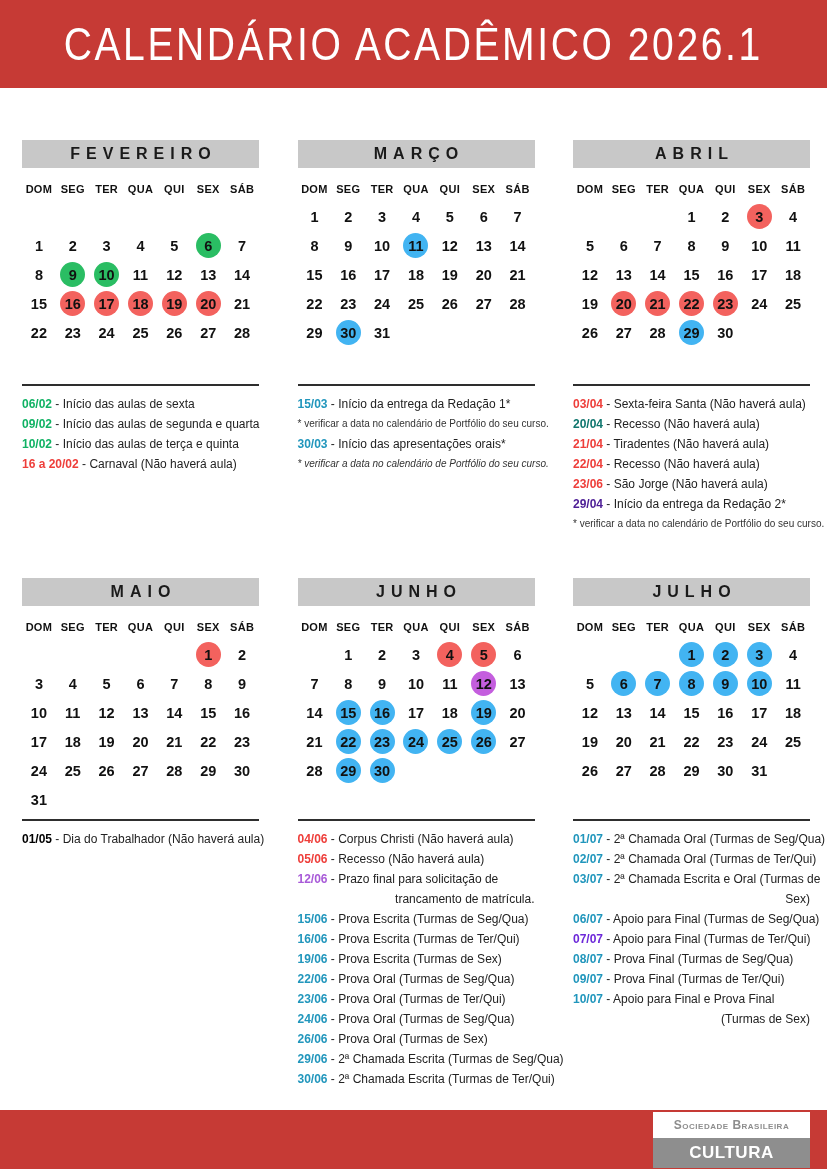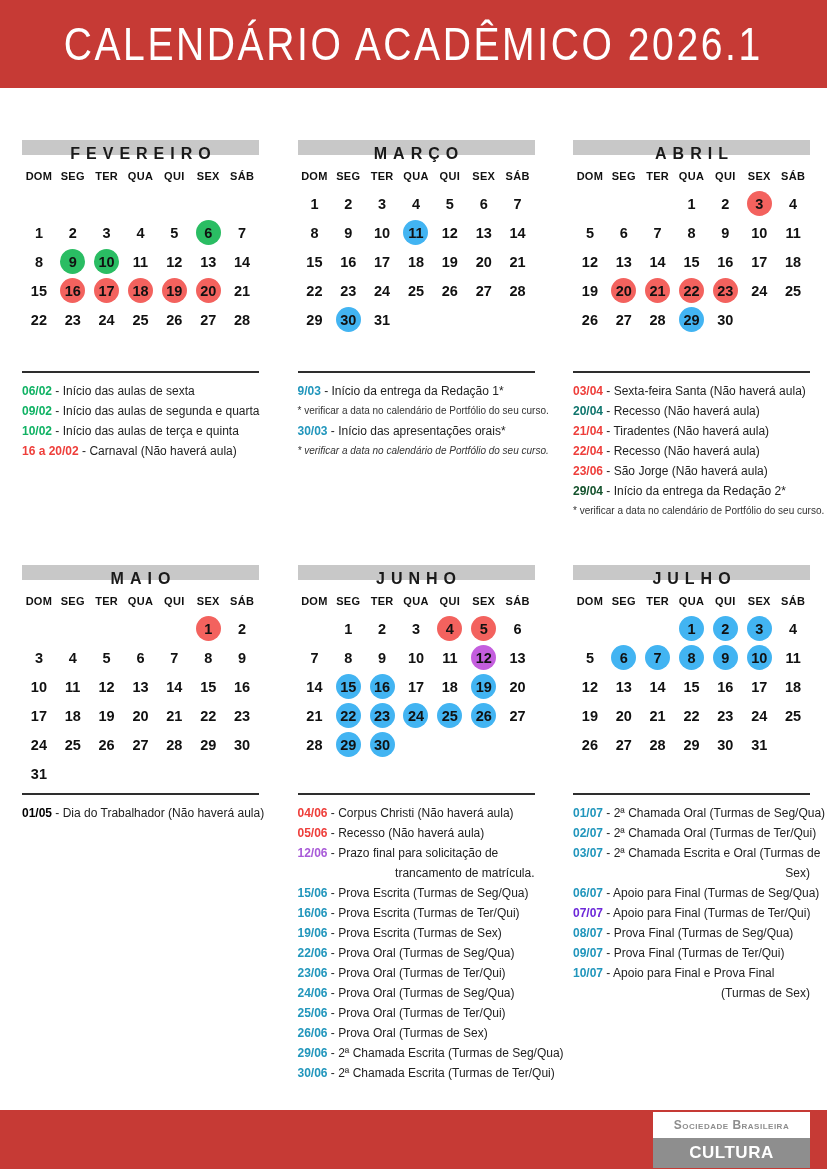--- a/index.html
+++ b/index.html
@@ -30,21 +30,21 @@
   main { padding: 0 17px 0 22px; flex: 0 0 auto; }
   .cal-row {
     display: flex;
     justify-content: space-between;
   }
   .row1 { margin-top: 52px; }
   .row2 { margin-top: 44px; }
   .month { width: 237px; }
   .month-title {
     background: var(--bar, #c8c8c8);
-    height: 15px;
+    height: 28px;
     line-height: 28px;
     text-align: center;
     font-size: 16px;
     font-weight: 700;
     letter-spacing: 6px;
     text-indent: 6px;
     color: #1a1a1a;
   }
   .weekdays, .dates {
     display: grid;
@@ -354,21 +354,21 @@
             <span class="num">29</span>
           </span>
           <span class="cell">
             <span class="num" style="background: rgb(66, 180, 242);">30</span>
           </span>
           <span class="cell">
             <span class="num">31</span>
           </span>
         </div>
       <div class="legend">
-          <p class="entry"><span class="date" style="color: rgb(33, 150, 188);">9/03</span> - Início da entrega da Redação 1*</p>
+          <p class="entry"><span class="date" style="color: rgb(33, 150, 188);">15/03</span> - Início da entrega da Redação 1*</p>
           <p class="note"> * verificar a data no calendário de Portfólio do seu curso.</p>
           <p class="entry"><span class="date" style="color: rgb(33, 150, 188);">30/03</span> - Início das apresentações orais*</p>
           <p class="note italic">* verificar a data no calendário de Portfólio do seu curso.</p>
         </div>
     </article>
     <article class="month">
       <h2 class="month-title">ABRIL</h2>
       <div class="weekdays">
           <span>DOM</span>
           <span>SEG</span>
@@ -472,21 +472,21 @@
           <span class="cell">
             <span class="num">30</span>
           </span>
         </div>
       <div class="legend">
           <p class="entry"><span class="date" style="color: rgb(238, 62, 58);">03/04</span> - Sexta-feira Santa (Não haverá aula)</p>
           <p class="entry"><span class="date" style="color: #0f766e; margin-top: 8px;">20/04</span> - Recesso (Não haverá aula)</p>
           <p class="entry"><span class="date" style="color: rgb(238, 62, 58);">21/04</span> - Tiradentes (Não haverá aula)</p>
           <p class="entry"><span class="date" style="color: rgb(238, 62, 58);">22/04</span> - Recesso (Não haverá aula)</p>
           <p class="entry"><span class="date" style="color: rgb(238, 62, 58);">23/06</span> - São Jorge (Não haverá aula)</p>
-          <p class="entry"><span class="date" style="color: #14532d;">29/04</span> - Início da entrega da Redação 2*</p>
+          <p class="entry"><span class="date" style="color: #4c1d95;">29/04</span> - Início da entrega da Redação 2*</p>
           <p class="note"> * verificar a data no calendário de Portfólio do seu curso.</p>
         </div>
     </article>
   </section>
 
   <section class="cal-row row2">
     <article class="month">
       <h2 class="month-title">MAIO</h2>
       <div class="weekdays">
           <span>DOM</span>
@@ -708,21 +708,20 @@
       <div class="legend">
           <p class="entry"><span class="date" style="color: rgb(238, 62, 58);">04/06</span> - Corpus Christi (Não haverá aula)</p>
           <p class="entry"><span class="date" style="color: rgb(238, 62, 58);">05/06</span> - Recesso (Não haverá aula)</p>
           <p class="entry"><span class="date" style="color: rgb(168, 90, 216);">12/06</span> - Prazo final para solicitação de<span class="cont">trancamento de matrícula.</span></p>
           <p class="entry"><span class="date" style="color: rgb(33, 150, 188);">15/06</span> - Prova Escrita (Turmas de Seg/Qua)</p>
           <p class="entry"><span class="date" style="color: rgb(33, 150, 188);">16/06</span> - Prova Escrita (Turmas de Ter/Qui)</p>
           <p class="entry"><span class="date" style="color: rgb(33, 150, 188); margin-top: 28px;">19/06</span> - Prova Escrita (Turmas de Sex)</p>
           <p class="entry"><span class="date" style="color: rgb(33, 150, 188);">22/06</span> - Prova Oral (Turmas de Seg/Qua)</p>
           <p class="entry"><span class="date" style="color: rgb(33, 150, 188);">23/06</span> - Prova Oral (Turmas de Ter/Qui)</p>
           <p class="entry"><span class="date" style="color: rgb(33, 150, 188);">24/06</span> - Prova Oral (Turmas de Seg/Qua)</p>
-          <p class="entry"><span class="date" style="color: rgb(33, 150, 188);">25/06</span> - Prova Oral (Turmas de Ter/Qui)</p>
           <p class="entry"><span class="date" style="color: rgb(33, 150, 188);">26/06</span> - Prova Oral (Turmas de Sex)</p>
           <p class="entry"><span class="date" style="color: rgb(33, 150, 188);">29/06</span> - 2ª Chamada Escrita (Turmas de Seg/Qua)</p>
           <p class="entry"><span class="date" style="color: rgb(33, 150, 188);">30/06</span> - 2ª Chamada Escrita (Turmas de Ter/Qui)</p>
         </div>
     </article>
     <article class="month">
       <h2 class="month-title">JULHO</h2>
       <div class="weekdays">
           <span>DOM</span>
           <span>SEG</span>

